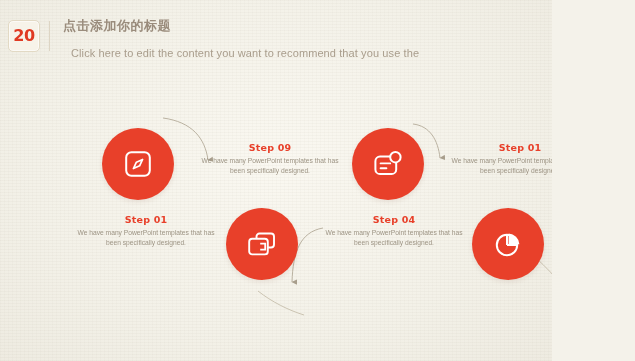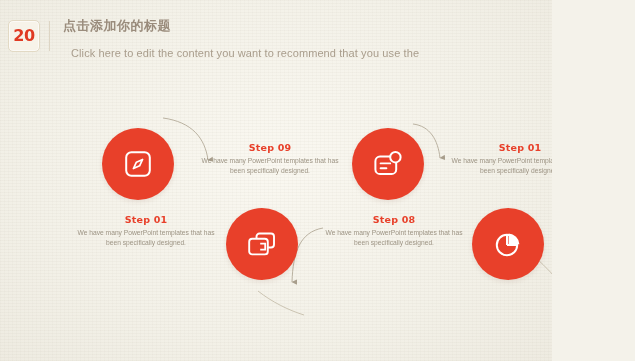--- a/index.html
+++ b/index.html
@@ -200,21 +200,21 @@
     <p class="step-label">Step 01</p>
     <p class="step-desc">We have many PowerPoint templates that has been specifically designed.</p>
   </div>
 
   <div class="step" style="left:200px; top:142px;">
     <p class="step-label">Step 09</p>
     <p class="step-desc">We have many PowerPoint templates that has been specifically designed.</p>
   </div>
 
   <div class="step" style="left:324px; top:214px;">
-    <p class="step-label">Step 08</p>
+    <p class="step-label">Step 04</p>
     <p class="step-desc">We have many PowerPoint templates that has been specifically designed.</p>
   </div>
 
   <div class="step" style="left:450px; top:142px;">
     <p class="step-label">Step 01</p>
     <p class="step-desc">We have many PowerPoint templates that has been specifically designed.</p>
   </div>
 
 </div>
 

